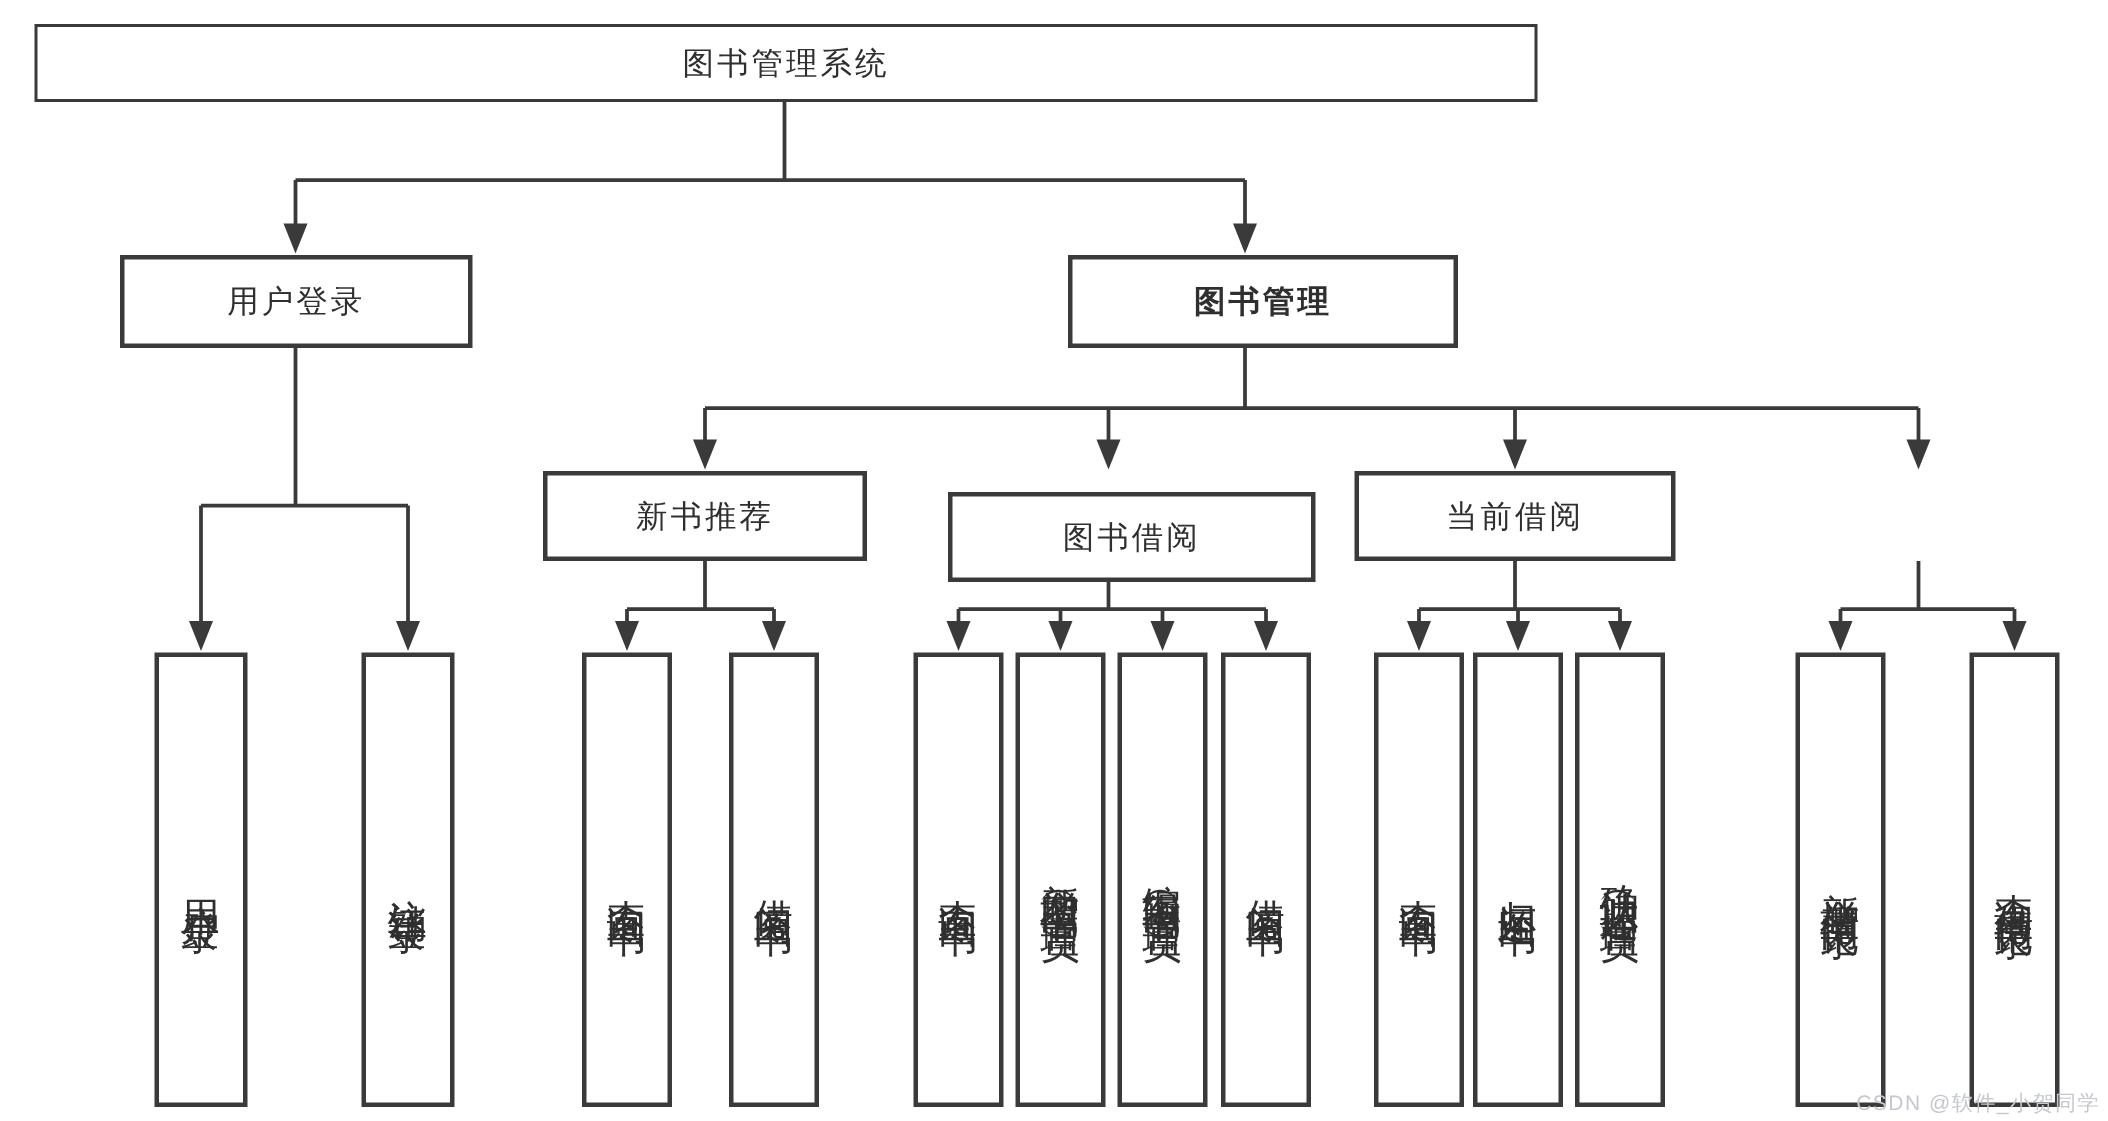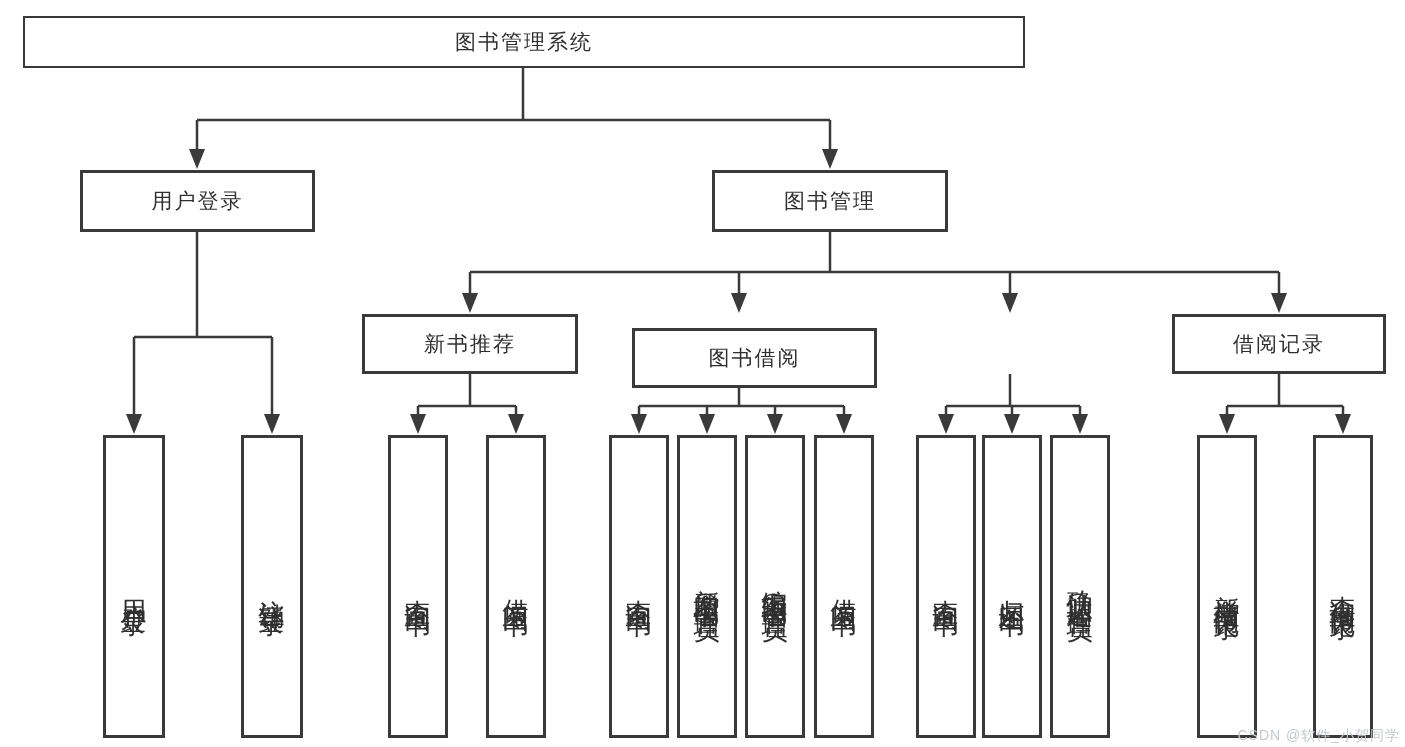--- a/index.html
+++ b/index.html
@@ -105,32 +105,32 @@
     </g>
   </svg>
 
   <div class="box root" style="left:23px; top:16px; width:1002px; height:52px;">
     <span class="hlabel">图书管理系统</span>
   </div>
 
   <div class="box" style="left:80px; top:170px; width:235px; height:62px;">
     <span class="hlabel">用户登录</span>
   </div>
-  <div class="box" style="left:712px; top:170px; width:236px; height:62px;">
+  <div class="box" style="left:712px; top:170px; width:260px; height:62px;font-weight:bold;">
     <span class="hlabel">图书管理</span>
   </div>
 
   <div class="box" style="left:362px; top:314px; width:216px; height:60px;text-align:right;">
     <span class="hlabel">新书推荐</span>
   </div>
   <div class="box" style="left:632px; top:328px; width:245px; height:60px;">
     <span class="hlabel">图书借阅</span>
   </div>
-  <div class="box" style="left:1172px; top:314px; width:214px; height:60px;">
-    <span class="hlabel">借阅记录</span>
+  <div class="box" style="left:903px; top:314px; width:214px; height:60px;">
+    <span class="hlabel">当前借阅</span>
   </div>
 
   <div class="box" style="left:103px; top:435px; width:62px; height:303px;">
     <span class="vtext">用户登录</span>
   </div>
   <div class="box" style="left:241px; top:435px; width:62px; height:303px;">
     <span class="vtext">注销登录</span>
   </div>
 
   <div class="box" style="left:388px; top:435px; width:60px; height:303px;">

